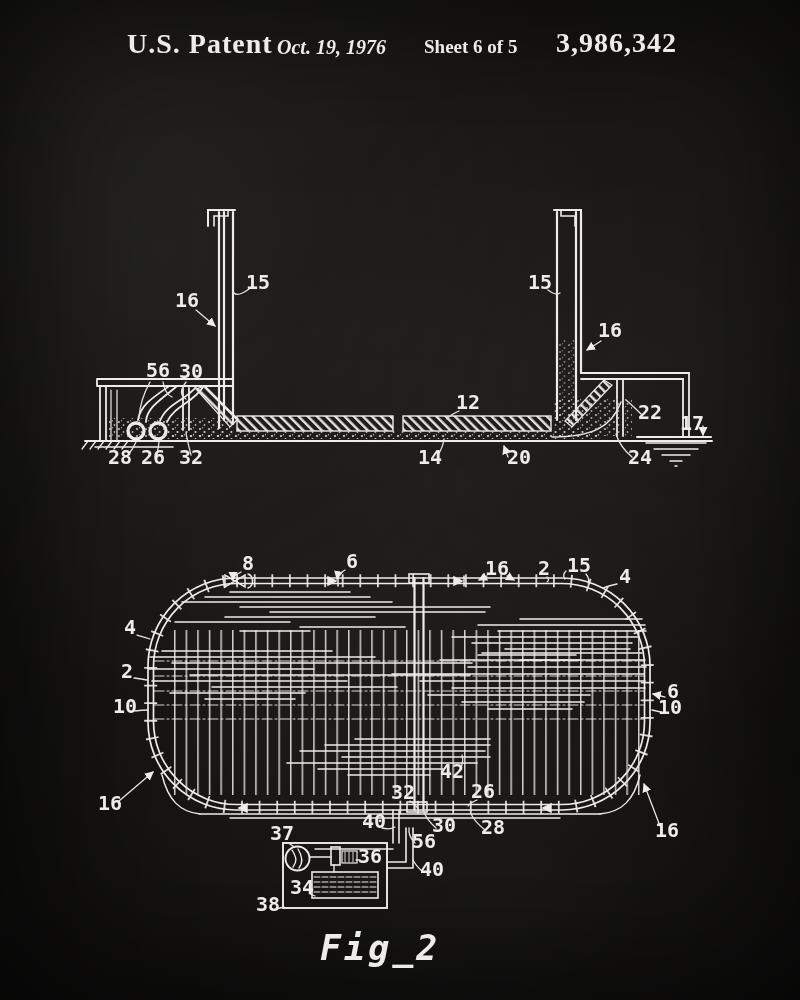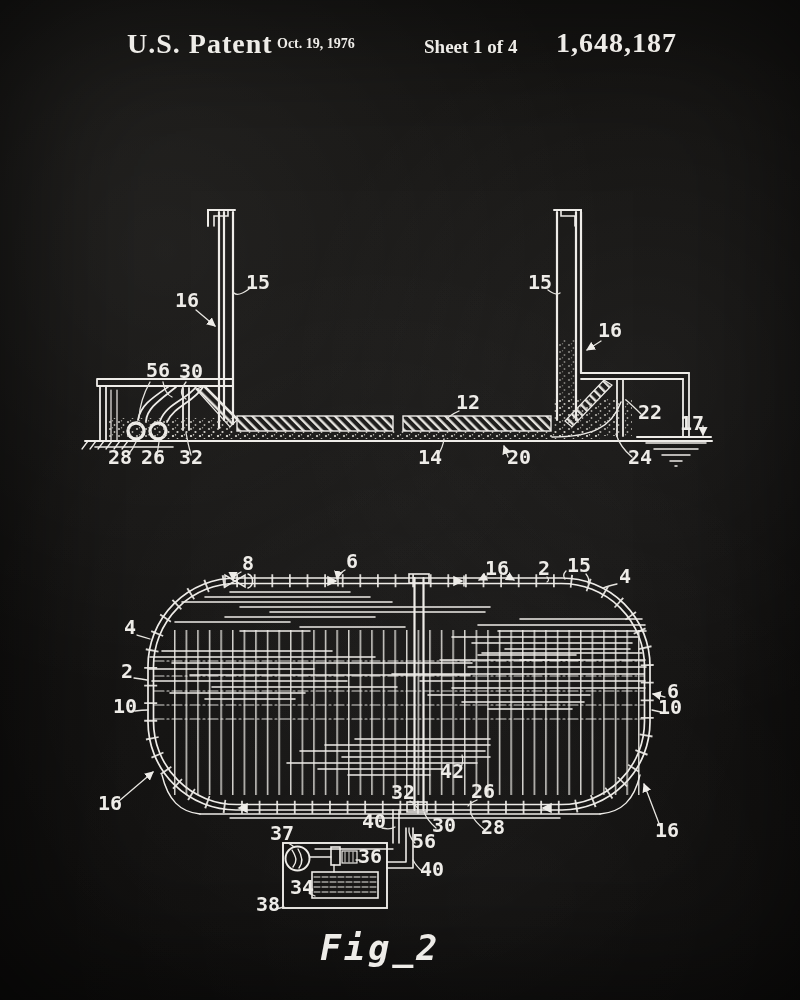--- a/index.html
+++ b/index.html
@@ -11,40 +11,40 @@
       radial-gradient(circle at 78% 38%, rgba(255,255,255,.05), transparent 40%),
       radial-gradient(circle at 45% 65%, rgba(255,255,255,.04), transparent 50%),
       radial-gradient(circle at 62% 90%, rgba(255,255,255,.03), transparent 45%),
       linear-gradient(160deg,#191816,#121110 60%,#0d0c0b);
     box-shadow:inset 0 0 160px rgba(0,0,0,.75);
     font-family:"Liberation Sans",sans-serif;
     padding-left:24px;
   }
   .hdr{position:absolute;color:#eeece8;font-family:"Liberation Serif","DejaVu Serif",serif;font-weight:bold;white-space:nowrap;}
   .hdr-title{left:127px;top:28px;font-size:28px;letter-spacing:1px;}
-  .hdr-date{left:277px;top:36px;font-size:14px;}
+  .hdr-date{left:277px;top:36px;font-size:20px;font-style:italic;}
   .hdr-sheet{left:424px;top:36px;font-size:19px;}
   .hdr-num{left:556px;top:27px;font-size:28px;letter-spacing:1px;}
   .figt{position:absolute;color:#eeece8;font-family:"DejaVu Sans Mono",monospace;font-weight:bold;font-size:35px;letter-spacing:3px;white-space:nowrap;}
   .figt1{left:329px;top:155px;}
   .figt2{left:320px;top:928px;font-style:italic;}
   svg{position:absolute;left:0;top:0;}
   .draw{stroke:#eeece8;fill:none;stroke-linecap:round;}
   .ref{font-family:"DejaVu Sans Mono",monospace;font-size:20px;font-weight:bold;fill:#eeece8;text-anchor:middle;stroke:none;}
   .leader{stroke:#e7e5e0;stroke-width:1.3;fill:none;stroke-linecap:round;}
 </style>
 </head>
 <body>
 
 <div class="sheet">
 
   <span class="hdr hdr-title">U.S. Patent</span>
   <span class="hdr hdr-date">Oct. 19, 1976</span>
-  <span class="hdr hdr-sheet">Sheet 1 of 4</span>
-  <span class="hdr hdr-num">1,648,187</span>
+  <span class="hdr hdr-sheet">Sheet 6 of 5</span>
+  <span class="hdr hdr-num">3,986,342</span>
 
   <span class="figt figt2">Fig_2</span>
 
   <svg width="800" height="1000" viewBox="0 0 800 1000">
     <defs>
       <marker id="ah" viewBox="0 0 8 8" refX="7" refY="4" markerWidth="7" markerHeight="7" orient="auto">
         <path d="M0,0L8,4L0,8z" fill="#eeece8"></path>
       </marker>
       <pattern id="hatch" width="6.5" height="6.5" patternUnits="userSpaceOnUse" patternTransform="rotate(-45)">
         <rect width="2.4" height="6.5" fill="#e6e4df"></rect>

